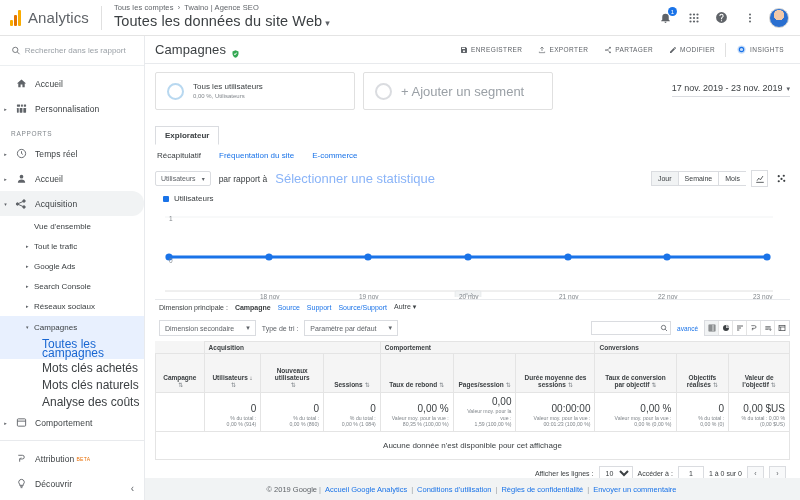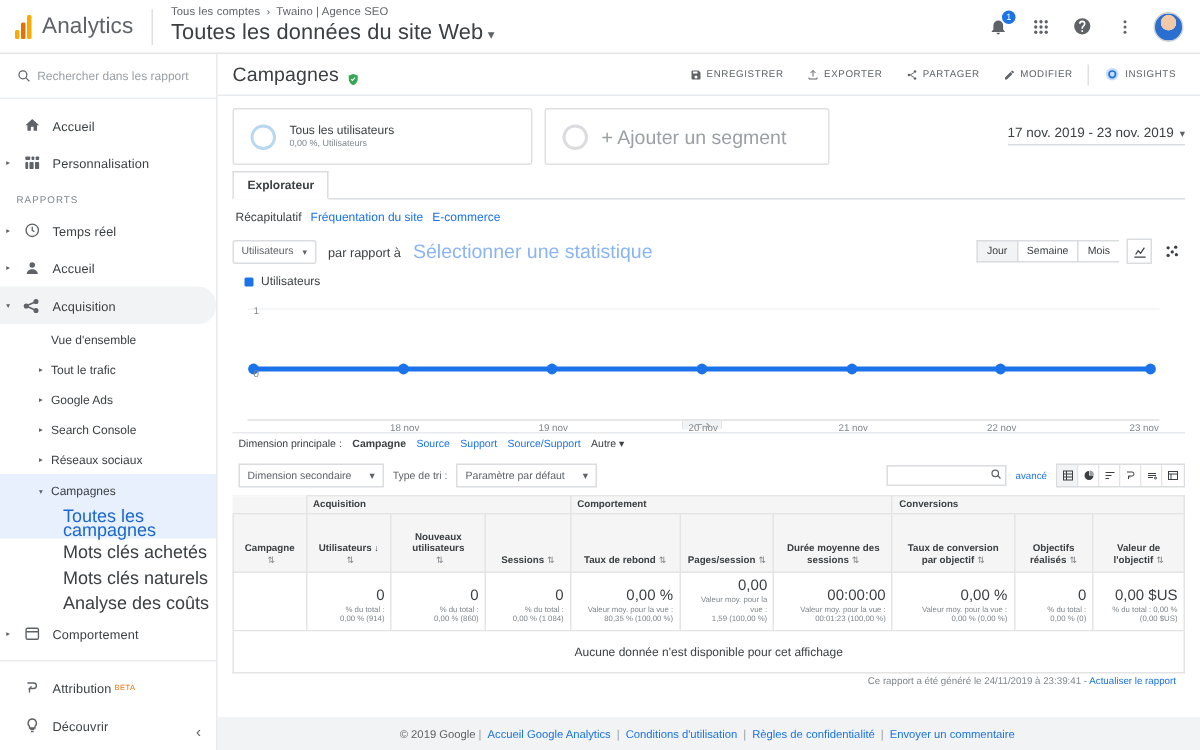--- a/index.html
+++ b/index.html
@@ -94,26 +94,26 @@
   .seg-box.addseg { width: 190px; }
   .seg-circle { width: 17px; height: 17px; border-radius: 50%; border: 2px solid #b8d8f0; flex: none; }
   .seg-circle.grey { border-color: #dadce0; }
   .seg-name { font-size: 8px; color: #3c4043; line-height: 11px; }
   .seg-sub { font-size: 6px; color: #80868b; line-height: 9px; }
   .seg-add { font-size: 13px; color: #9aa0a6; }
   .daterange { margin-left: auto; font-size: 9px; color: #3c4043; padding-top: 11px;
                border-bottom: 1px solid #dadce0; padding-bottom: 3px; cursor: pointer; white-space: nowrap; }
   .daterange .caret { font-size: 7px; color: #5f6368; margin-left: 4px; }
 
-  .exp-tab { margin-top: 4px; display: inline-block; font-size: 8px; color: #3c4043;
+  .exp-tab { margin-top: 16px; display: inline-block; font-size: 8px; color: #3c4043;
              border: 1px solid #dadce0; border-bottom-color: #fff; padding: 4px 9px 4px;
              background: #fff; width: max-content; position: relative; z-index: 2; font-weight: bold; }
   .tabline { height: 1px; background: #dadce0; margin-top: -1px; }
 
-  .subtabs { display: flex; gap: 6px; padding: 7px 2px 6px; align-items: flex-start; }
+  .subtabs { display: flex; gap: 18px; padding: 7px 2px 6px; align-items: flex-start; }
   .subtab { font-size: 8px; color: #1a73e8; cursor: pointer; }
   .subtab.active { color: #3c4043; }
 
   .metric-row { display: flex; align-items: center; padding: 4px 0 2px; }
   .sel-btn { border: 1px solid #dadce0; border-radius: 2px; font-size: 7px; color: #5f6368;
              padding: 3px 5px; display: flex; align-items: center; gap: 6px; background: #fff; cursor: pointer; }
   .sel-btn .cr { font-size: 6px; }
   .vs-label { font-size: 8.5px; color: #3c4043; margin-left: 8px; }
   .sel-stat { font-size: 13px; color: #8ab4f8; margin-left: 8px; cursor: pointer; }
   .gran { margin-left: auto; display: flex; align-items: center; gap: 0; }
@@ -703,20 +703,29 @@
                   <div class="big">0,00 $US</div>
                   <div class="sml">% du total : 0,00 %</div>
                   <div class="sml">(0,00 $US)</div>
                 </td>
               </tr>
             </tbody>
           </table>
 
           <div class="nodata">Aucune donnée n'est disponible pour cet affichage</div>
 
+          <div class="pager">
+            <span>Afficher les lignes :</span>
+            <select><option>10</option></select>
+            <span>Accéder à :</span>
+            <span class="numbox">1</span>
+            <span>1 à 0 sur 0</span>
+            <span class="arrbtn">‹</span>
+            <span class="arrbtn">›</span>
+          </div>
           <div class="genline">
             <span>Ce rapport a été généré le 24/11/2019 à 23:39:41</span>
             <span> - </span>
             <a href="#">Actualiser le rapport</a>
           </div>
         </div>
       </div>
 
       <div class="footer">
         <span>© 2019 Google</span>

